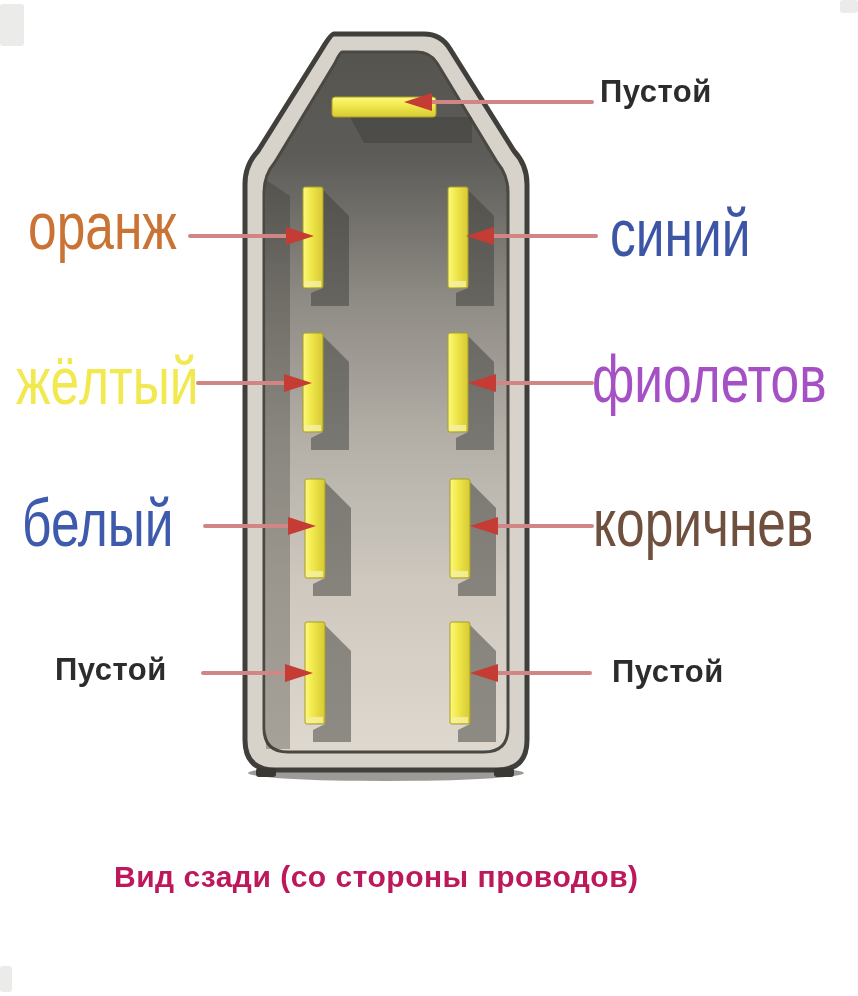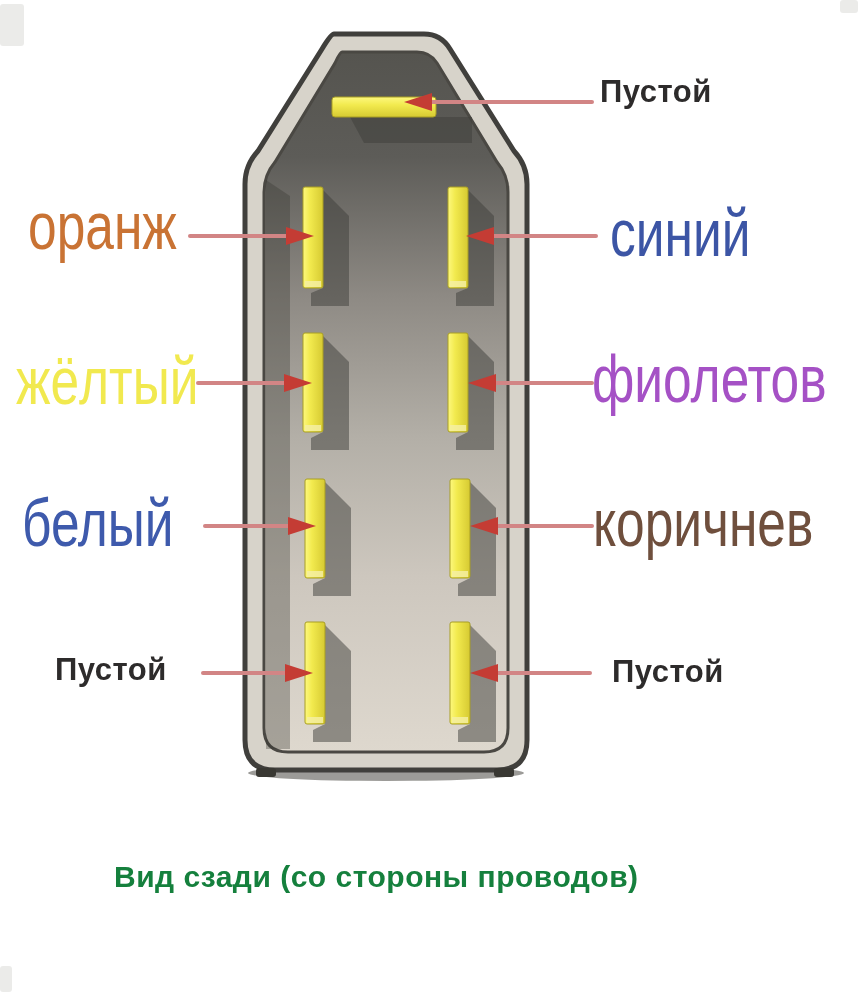--- a/index.html
+++ b/index.html
@@ -145,15 +145,15 @@
   <div class="label wire-label lbl-violet" style="color: rgb(165, 81, 197);">фиолетов</div>
 
   <div class="label wire-label lbl-white" style="color: rgb(62, 90, 172);">белый</div>
 
   <div class="label wire-label lbl-brown" style="color: rgb(111, 79, 61);">коричнев</div>
 
   <div class="label empty-label lbl-bl-empty" style="color: rgb(45, 43, 43);">Пустой</div>
 
   <div class="label empty-label lbl-br-empty" style="color: rgb(45, 43, 43);">Пустой</div>
 
-  <div class="caption line1" style="color: #15803d;">Вид сзади (со стороны проводов)</div>
+  <div class="caption line1" style="color: #be185d;">Вид сзади (со стороны проводов)</div>
 
 </div>
 
 </body></html>

